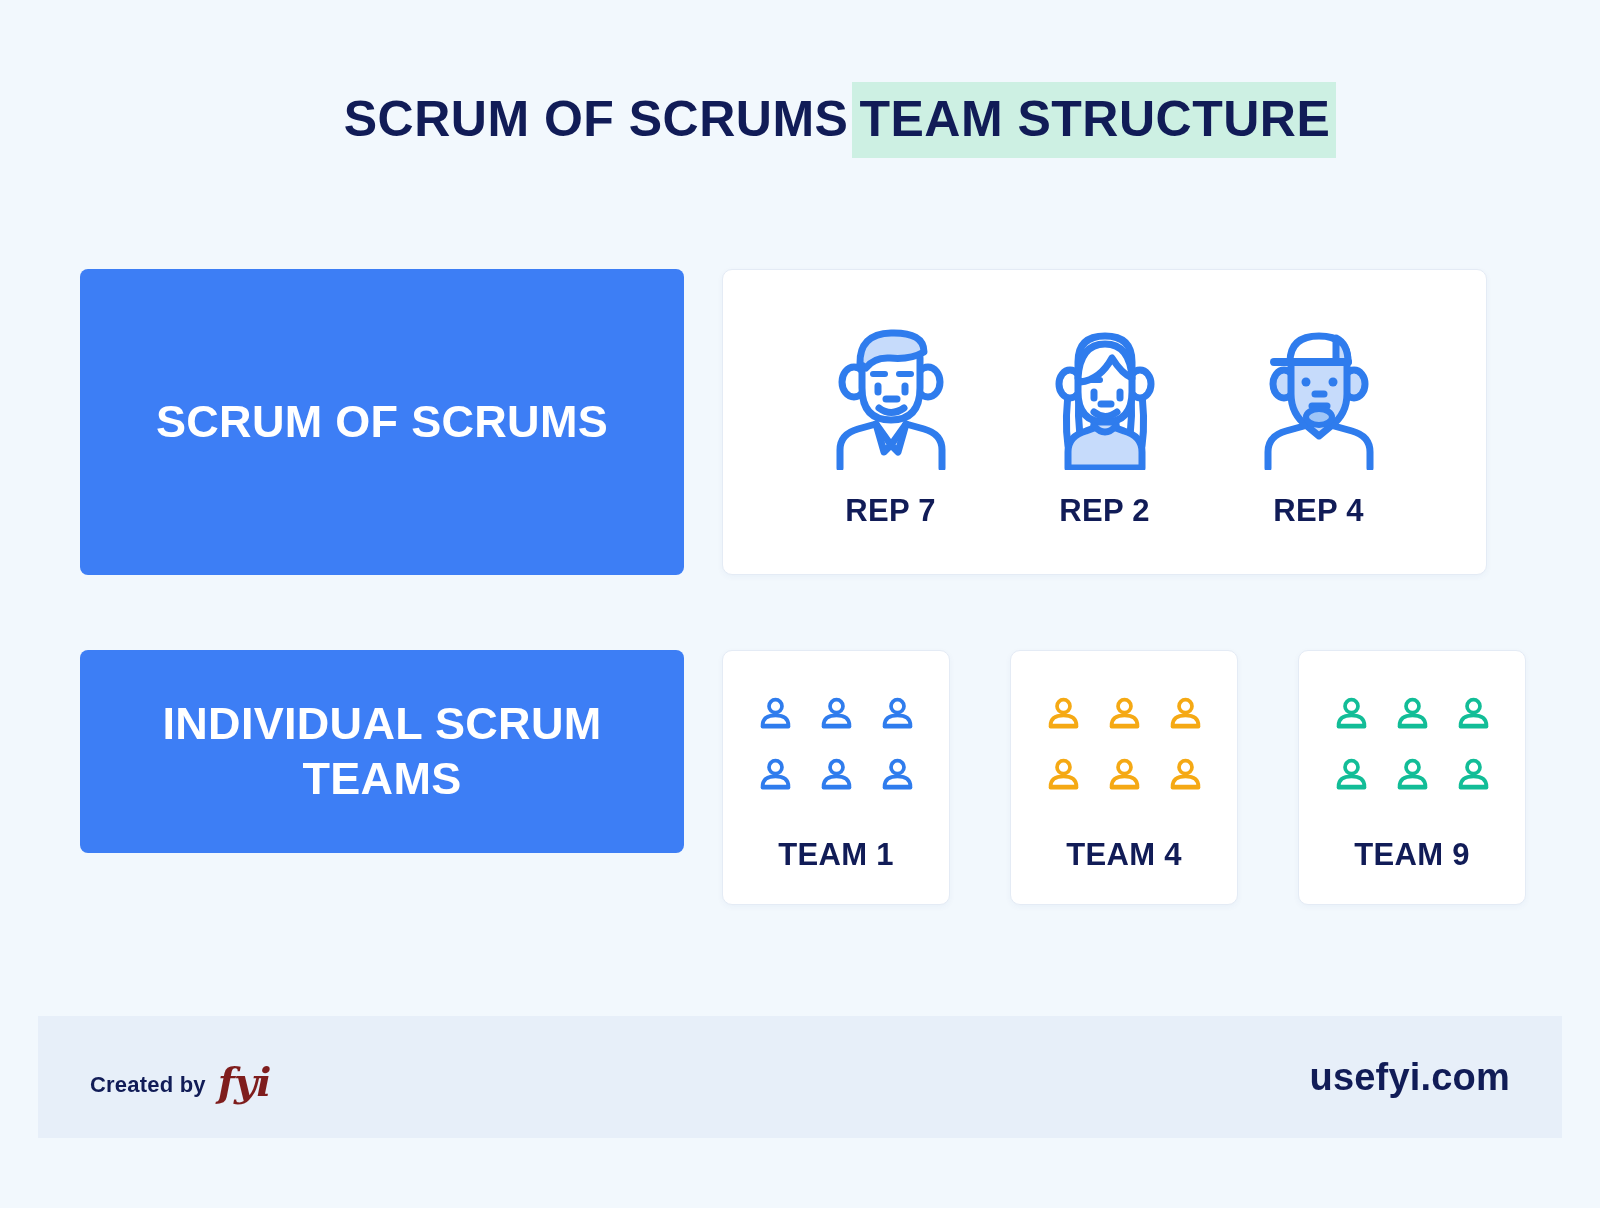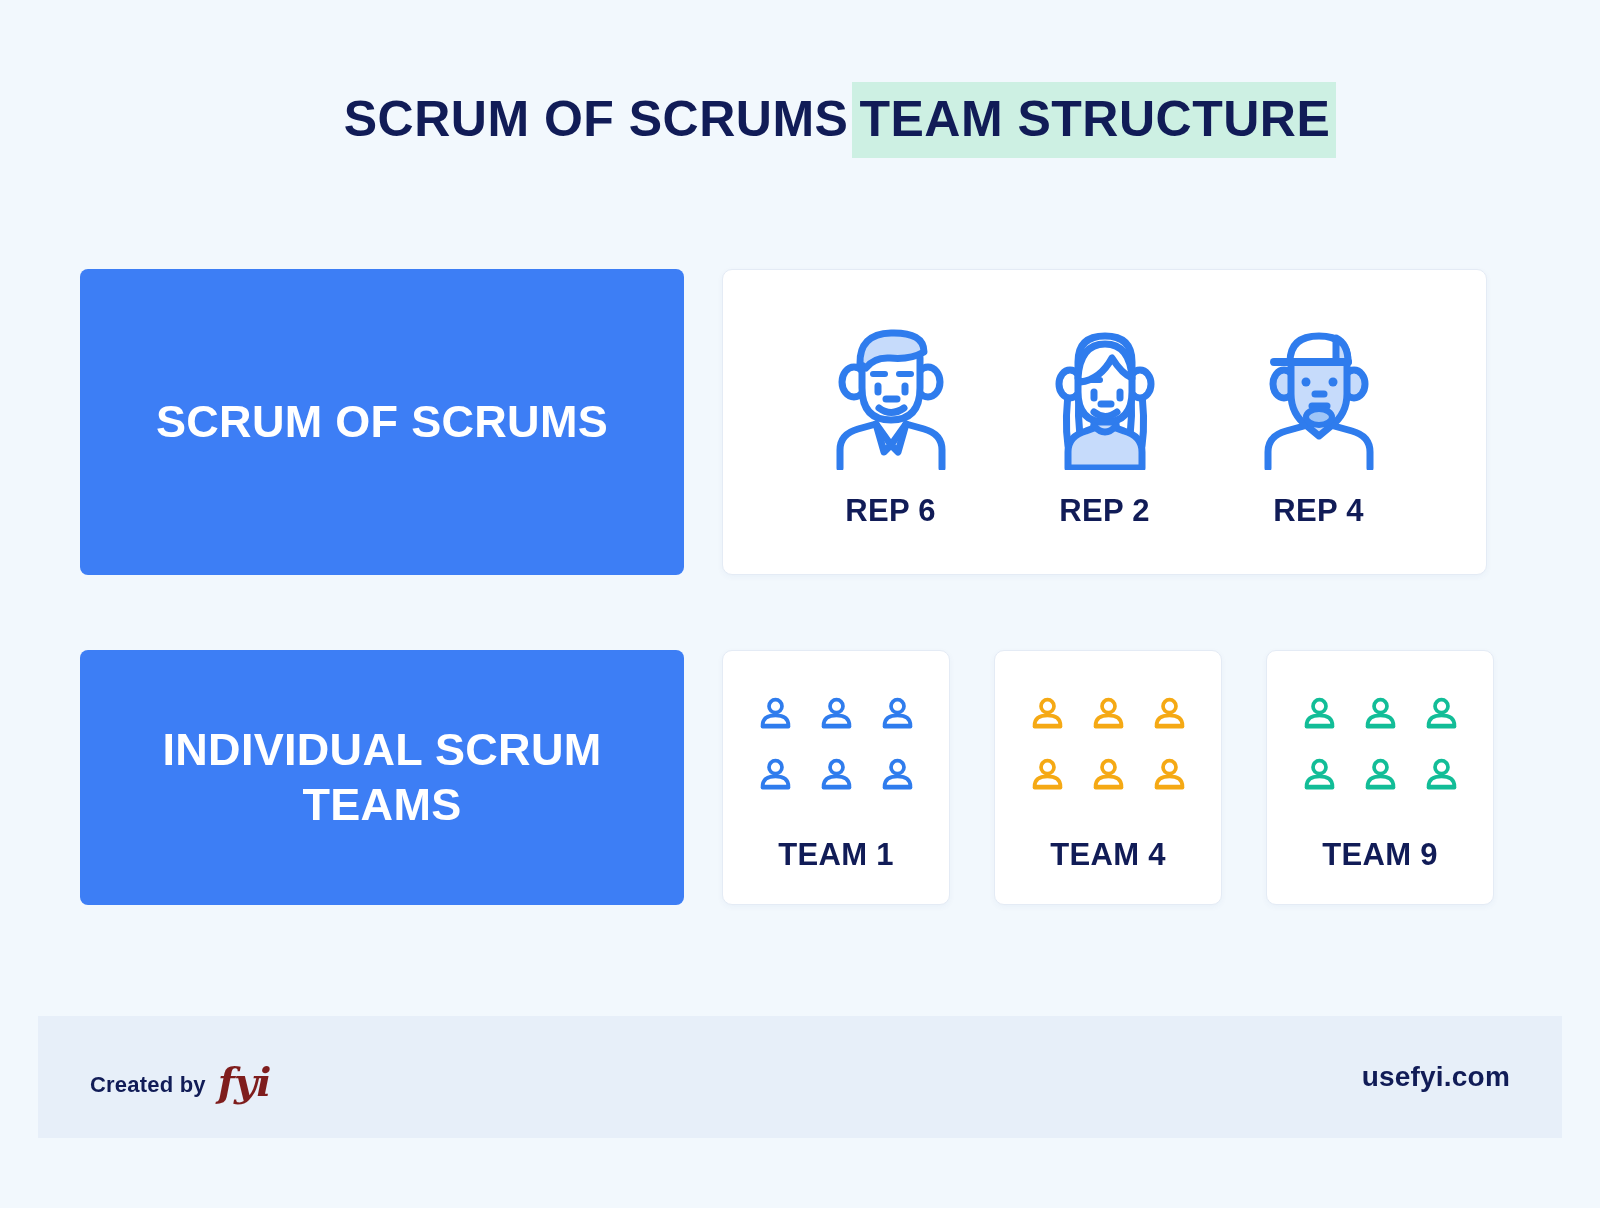--- a/index.html
+++ b/index.html
@@ -66,21 +66,21 @@
     letter-spacing: 0.3px;
     box-sizing: border-box;
     padding: 0 26px;
   }
   #blue-box-top {
     width: 604px;
     height: 306px;
   }
   #blue-box-bottom {
     width: 604px;
-    height: 255px;
+    height: 203px;
   }
 
   
   .card {
     background: #ffffff;
     border: 1px solid #e4ebf5;
     border-radius: 10px;
     box-shadow: 0 2px 6px rgba(33, 72, 140, 0.045);
     box-sizing: border-box;
   }
@@ -111,21 +111,21 @@
     font-size: 31px;
     font-weight: bold;
     color: #111c57;
     letter-spacing: 0.3px;
   }
 
   
   #teams-strip {
     margin-left: 38px;
     display: flex;
-    gap: 44px;
+    gap: 60px;
   }
   .team-card {
     width: 228px;
     height: 255px;
     display: flex;
     flex-direction: column;
     align-items: center;
     justify-content: center;
     padding-top: 4px;
   }
@@ -180,21 +180,21 @@
     font-family: "DejaVu Serif", serif;
     font-style: italic;
     font-weight: bold;
     font-size: 40px;
     color: #7f1d1d;
     letter-spacing: -1px;
     position: relative;
     top: 4px;
   }
   .site-url {
-    font-size: 28px;
+    font-size: 38px;
     font-weight: bold;
     color: #111c57;
     letter-spacing: 0.2px;
     margin-left: 36px;
   }
 </style>
 </head>
 <body>
 
 <div class="title-row">
@@ -230,21 +230,21 @@
 
           <path d="M47 86 Q59 95 72 86" fill="none" stroke="#2f7ced" stroke-width="7" stroke-linecap="round"></path>
 
           <path d="M8 146 L8 128 Q8 112 26 107 L44 102" fill="none" stroke="#2f7ced" stroke-width="7" stroke-linecap="round"></path>
           <path d="M110 146 L110 128 Q110 112 92 107 L74 102" fill="none" stroke="#2f7ced" stroke-width="7" stroke-linecap="round"></path>
 
           <path d="M44 102 L59 123 L74 102" fill="none" stroke="#2f7ced" stroke-width="7" stroke-linejoin="round" stroke-linecap="round"></path>
           <path d="M44 102 L52 130 L59 123 L66 130 L74 102" fill="none" stroke="#2f7ced" stroke-width="7" stroke-linejoin="round" stroke-linecap="round"></path>
         </svg>
       </span>
-      <span class="rep-label">REP 6</span>
+      <span class="rep-label">REP 7</span>
     </div>
 
     <div class="rep">
       <span class="rep-avatar">
         <svg viewBox="0 0 118 148" width="118" height="148" xmlns="http://www.w3.org/2000/svg">
 
           <path d="M24 58 Q18 96 22 124 L36 124 Q30 96 34 58 Z" fill="#ffffff" stroke="#2f7ced" stroke-width="7" stroke-linejoin="round"></path>
           <path d="M94 58 Q100 96 96 124 L82 124 Q88 96 84 58 Z" fill="#ffffff" stroke="#2f7ced" stroke-width="7" stroke-linejoin="round"></path>
 
           <ellipse cx="24" cy="62" rx="11" ry="14" fill="#ffffff" stroke="#2f7ced" stroke-width="7"></ellipse>

